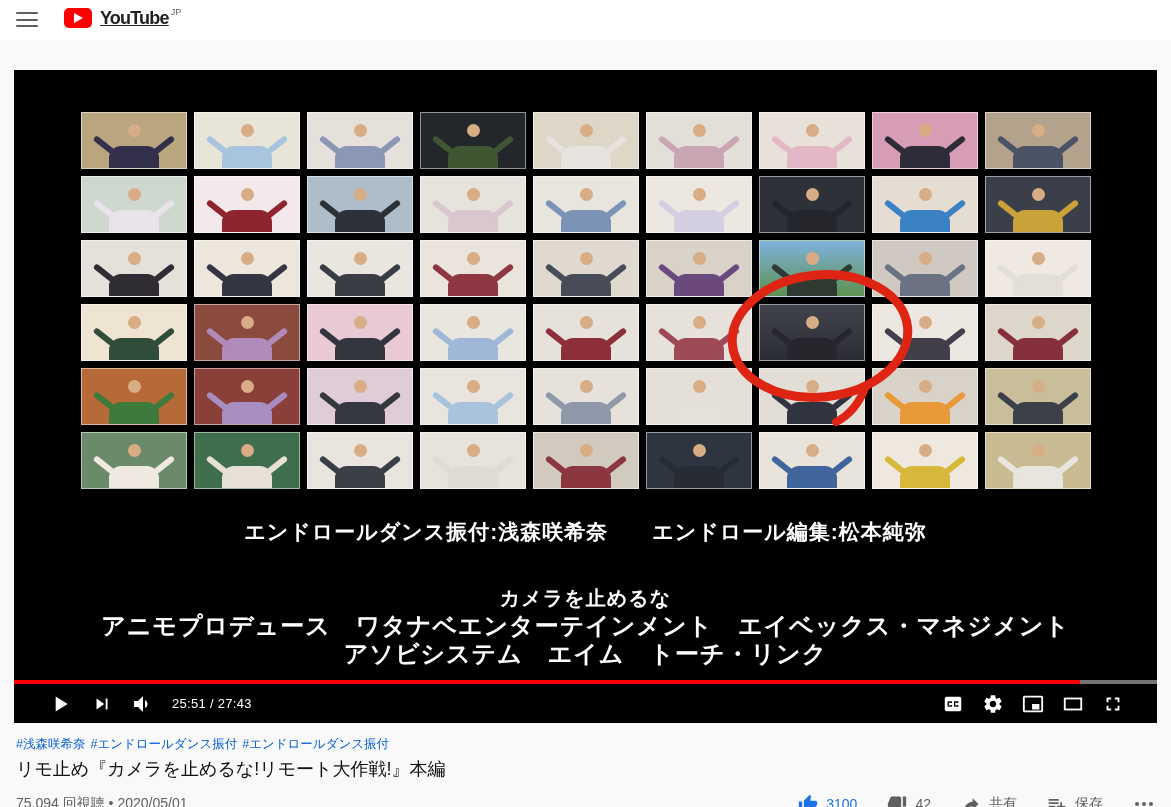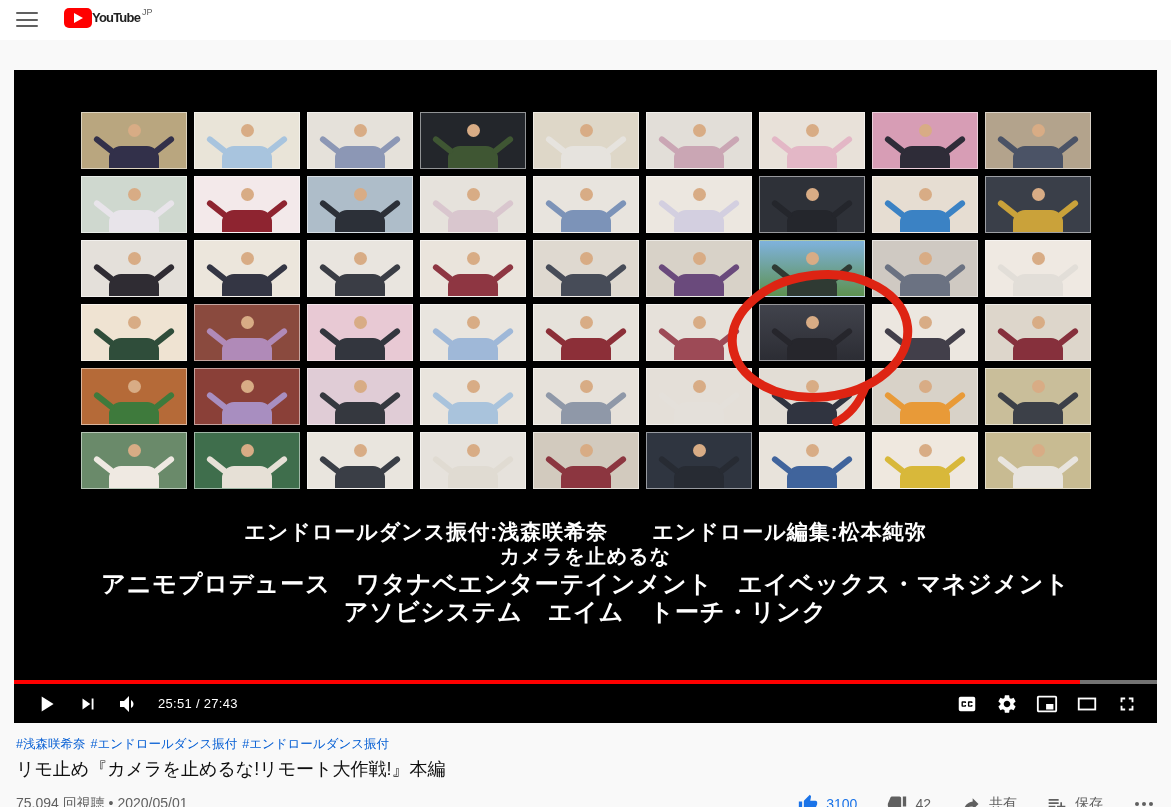--- a/index.html
+++ b/index.html
@@ -8,21 +8,21 @@
 
   
   .header { position:relative; height:40px; background:#fff; }
   .hamburger { position:absolute; left:16px; top:12px; width:22px; height:15px;
     display:flex; flex-direction:column; justify-content:space-between; cursor:pointer; }
   .hamburger i { display:block; height:2px; background:#606060; border-radius:1px; }
   .logo { position:absolute; left:64px; top:8px; display:flex; align-items:flex-start; cursor:pointer; }
   .logo-badge { width:28px; height:20px; background:#ff0000; border-radius:5px; position:relative; }
   .logo-badge::after { content:""; position:absolute; left:10px; top:5px;
     border-left:9px solid #fff; border-top:5px solid transparent; border-bottom:5px solid transparent; }
-  .logo-text { font-size:13px; font-weight:bold; color:#212121; letter-spacing:-0.8px; margin-left:0; line-height:20px; }
+  .logo-text { font-size:18px; font-weight:bold; color:#212121; letter-spacing:-0.8px; margin-left:8px; line-height:20px;text-decoration:underline; }
   .logo-country { font-size:9px; color:#606060; margin-left:2px; line-height:9px; }
   .search-area { position:absolute; left:458px; top:3px; display:flex; }
   .search-input { width:577px; height:30px; border:1px solid #ccc; border-radius:2px 0 0 2px;
     padding:0 10px; font-size:15px; color:#111; background:#fff; outline:none;
     font-family:"Liberation Sans","DejaVu Sans",sans-serif; }
   .search-button { width:68px; height:30px; margin-left:-1px; background:#f8f8f8;
     border:1px solid #d3d3d3; border-radius:0 2px 2px 0; display:flex; align-items:center; justify-content:center; cursor:pointer; }
 
   
   .player { position:absolute; left:14px; top:70px; width:1143px; height:653px; background:#000; }
@@ -36,29 +36,29 @@
     border-radius:12px 12px 0 0; background:var(--shirt); }
   .tile .torso::before, .tile .torso::after { content:""; position:absolute; top:-4px; width:24px; height:6px;
     border-radius:3px; background:inherit; }
   .tile .torso::before { left:-17px; transform:rotate(38deg); }
   .tile .torso::after  { right:-17px; transform:rotate(-38deg); }
 
   .circle-overlay { position:absolute; left:694px; top:190px; width:220px; height:180px; pointer-events:none; }
 
   .credits { position:absolute; left:0; right:0; top:450px; text-align:center; color:#fff;
     font-weight:bold; text-shadow:0 0 3px #000; letter-spacing:1px; }
-  .credit-line1 { font-size:21px; line-height:24px; }
+  .credit-line1 { font-size:21px; line-height:24px; margin-bottom:42px; }
   .credit-casting-title { font-size:20px; line-height:24px; margin-bottom:4px; }
   .credit-casting-line { font-size:24px; line-height:24px; margin-bottom:4px; }
 
   .player-controls { position:absolute; left:0; right:0; bottom:0; height:47px; }
   .progress { position:absolute; top:4px; left:0; right:0; height:4px; background:rgba(255,255,255,.45); cursor:pointer; }
   .progress-played { height:100%; background:#ff0000; }
   .controls-row { position:absolute; left:0; right:0; top:8px; bottom:0;
-    display:flex; align-items:center; padding:0 10px; }
+    display:flex; align-items:center; padding:0 24px; }
   .ctrl-btn { background:none; border:none; padding:0 9px; cursor:pointer; display:flex; align-items:center; }
   .ctrl-btn svg { display:block; }
   .time-display { color:#fff; font-size:13px; margin-left:8px; letter-spacing:.3px; }
   .right-controls { margin-left:auto; display:flex; align-items:center; }
 
   
   .info { position:absolute; left:14px; top:723px; width:1143px; padding:13px 2px 0; }
   .hashtags { display:flex; gap:5px; font-size:12.5px; }
   .hashtag { color:#065fd4; text-decoration:none; cursor:pointer; }
   .video-title { margin-top:4px; font-size:18px; color:#0f0f0f; font-weight:400; }

